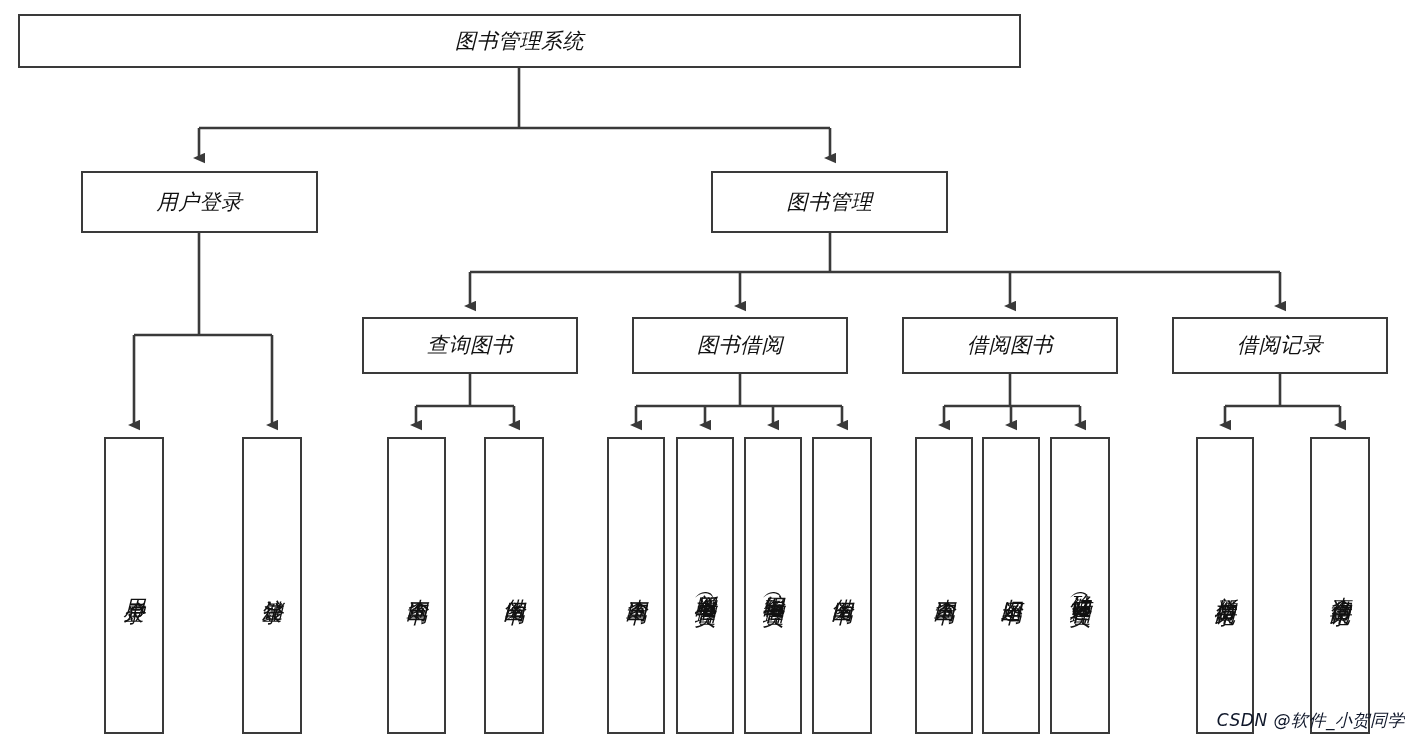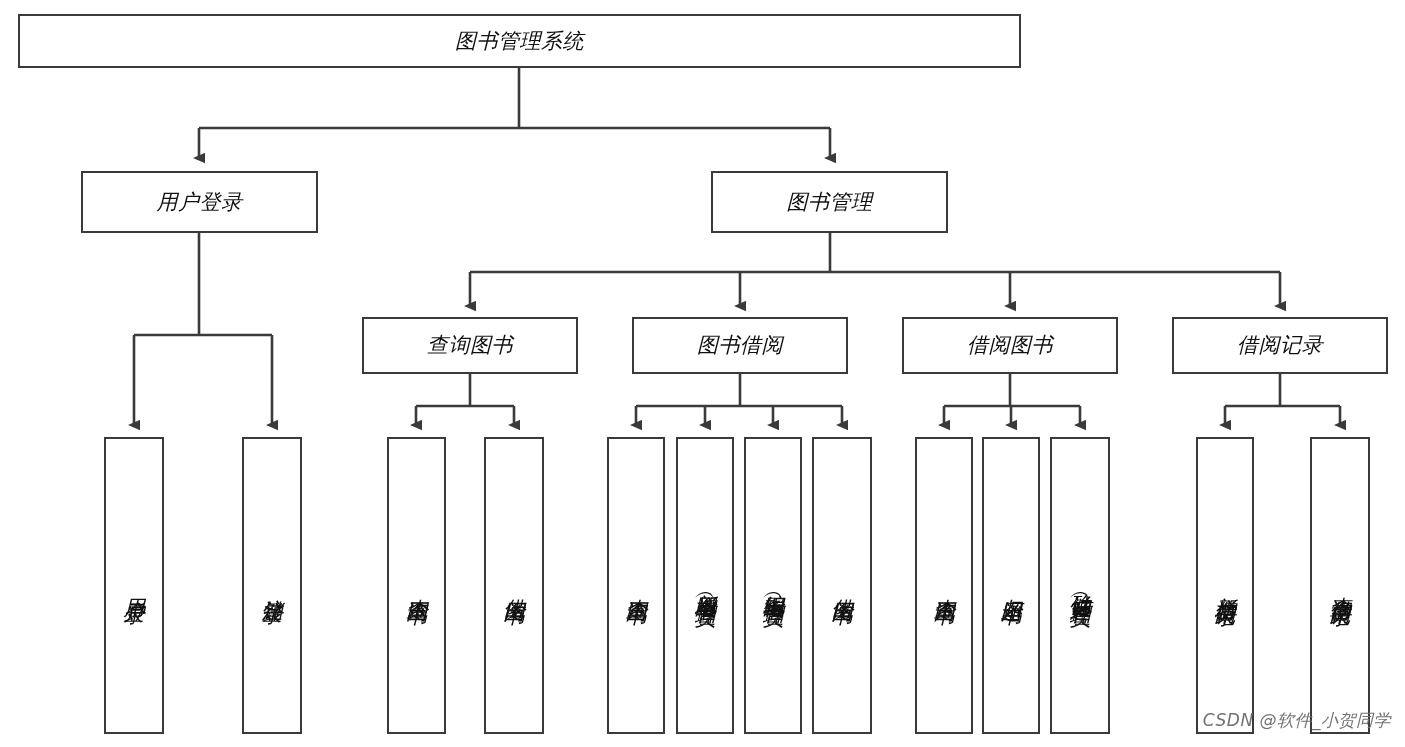--- a/index.html
+++ b/index.html
@@ -61,24 +61,24 @@
     writing-mode: vertical-rl;
     text-orientation: upright;
     font-size: 21px;
     line-height: 1.05;
     letter-spacing: 2px;
     max-height: 100%;
     white-space: nowrap;
   }
   #watermark {
     position: absolute;
-    right: 14px;
+    right: 0;
     bottom: 6px;
     font-size: 17px;
-    color: #737373;
+    color: #0f172a;
     letter-spacing: 0.5px;
     white-space: nowrap;
     font-family: "DejaVu Sans", "Liberation Sans", sans-serif;
   }
 </style>
 </head>
 <body>
 
 <div id="diagram-root">
 

